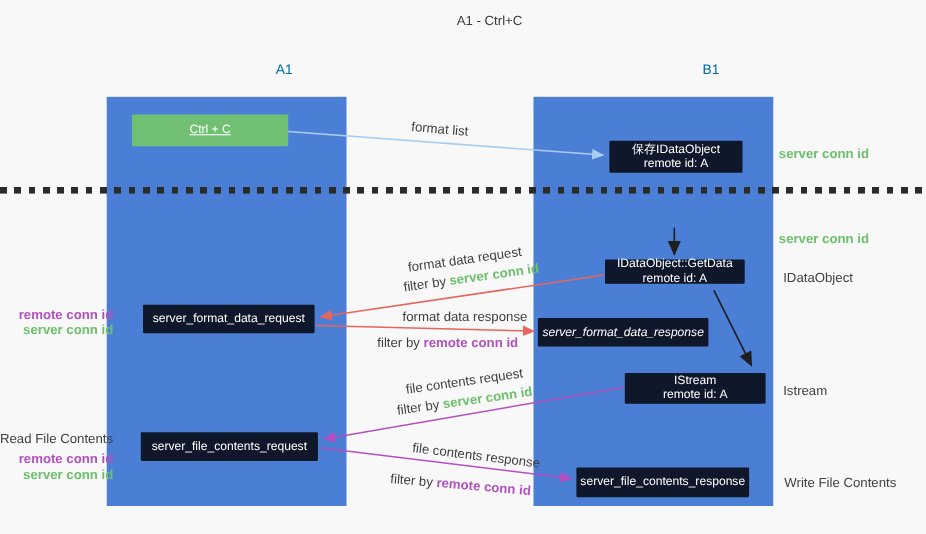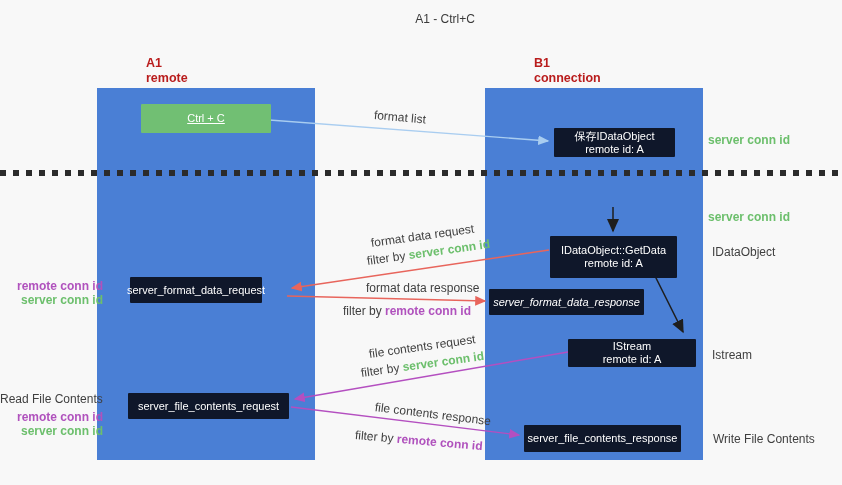--- a/index.html
+++ b/index.html
@@ -1,20 +1,20 @@
 <!DOCTYPE html>
 <html><head>
 <meta charset="utf-8">
 <style>
   html,body{margin:0;padding:0;background:#f8f8f8;}
   #canvas{position:relative;width:842px;height:485px;background:#f8f8f8;overflow:hidden;
           font-family:"Liberation Sans", sans-serif;color:#3c3c3c;}
   .abs{position:absolute;}
   #title{left:0;top:10px;width:842px;text-align:center;font-size:12px;line-height:19px;color:#3a3a3a;padding-left:24px;}
-  .col-header{text-align:left;font-size:12.5px;line-height:15px;color:#b91c1c;font-weight:bold;}
+  .col-header{text-align:right;font-size:12.5px;line-height:15px;color:#0369a1;}
   .column{background:#4a7fd5;}
   #dotted-line{left:0;top:170px;width:842px;height:6px;z-index:5;
     background:repeating-linear-gradient(90deg,#2b2b2b 0 6px,rgba(0,0,0,0) 6px 13px);}
   .node{display:flex;flex-direction:column;align-items:center;justify-content:center;
         color:#fff;font-size:11px;line-height:13px;text-align:center;z-index:4;border-radius:1px;}
   .green{background:#71bf73;}
   .orange{background:#0f172a;}
   .lbl{font-size:12px;line-height:14px;white-space:nowrap;}
   .dark{color:#3f3f3f;}
   .bold-green{color:#6cbf6c;font-weight:bold;}
@@ -29,25 +29,23 @@
 <body>
 
 <div id="canvas">
 
   <div id="title" class="abs">
     <div>A1 - Ctrl+C</div>
   </div>
 
   <div class="abs col-header" style="left:146px;top:56px;width:120px;">
     <div>A1</div>
-    <div>remote</div>
   </div>
   <div class="abs col-header" style="left:534px;top:56px;width:120px;">
     <div>B1</div>
-    <div>connection</div>
   </div>
 
   <div class="abs column" style="left:97px;top:88px;width:218px;height:372px;"></div>
   <div class="abs column" style="left:485px;top:88px;width:218px;height:372px;"></div>
 
   <div id="dotted-line" class="abs"></div>
 
   <svg width="842" height="485">
     <defs>
       <marker id="ah-blue" markerWidth="9" markerHeight="8" refX="7" refY="3.5" orient="auto">
@@ -65,32 +63,32 @@
     </defs>
     <line x1="256" y1="119" x2="548" y2="141" stroke="#a9cdf0" stroke-width="1.4" marker-end="url(#ah-blue)"></line>
     <line x1="613" y1="207" x2="613" y2="231" stroke="#1e1e1e" stroke-width="1.5" marker-end="url(#ah-black)"></line>
     <line x1="649" y1="264" x2="683" y2="332" stroke="#1e1e1e" stroke-width="1.5" marker-end="url(#ah-black)"></line>
     <line x1="549" y1="250" x2="292" y2="288" stroke="#e8655c" stroke-width="1.4" marker-end="url(#ah-red)"></line>
     <line x1="287" y1="296" x2="485" y2="301" stroke="#e8655c" stroke-width="1.4" marker-end="url(#ah-red)"></line>
     <line x1="568" y1="352" x2="295" y2="399" stroke="#b44fc0" stroke-width="1.4" marker-end="url(#ah-purple)"></line>
     <line x1="291" y1="407" x2="519" y2="435" stroke="#b44fc0" stroke-width="1.4" marker-end="url(#ah-purple)"></line>
   </svg>
 
-  <div class="abs node green" style="left:141px;top:104px;width:130px;height:29px;text-decoration:underline;">
+  <div class="abs node green" style="left:120px;top:104px;width:142px;height:29px;text-decoration:underline;">
     <span>Ctrl + C</span>
   </div>
   <div class="abs node orange" style="left:554px;top:128px;width:121px;height:29px;">
     <span>保存IDataObject</span>
     <span>remote id: A</span>
   </div>
-  <div class="abs node orange" style="left:550px;top:236px;width:127px;height:42px;">
+  <div class="abs node orange" style="left:550px;top:236px;width:127px;height:22px;">
     <span>IDataObject::GetData</span>
     <span>remote id: A</span>
   </div>
-  <div class="abs node orange" style="left:130px;top:277px;width:132px;height:26px;">
+  <div class="abs node orange" style="left:130px;top:277px;width:156px;height:26px;">
     <span>server_format_data_request</span>
   </div>
   <div class="abs node orange" style="left:489px;top:289px;width:155px;height:26px;font-style:italic;">
     <span>server_format_data_response</span>
   </div>
   <div class="abs node orange" style="left:568px;top:339px;width:128px;height:28px;">
     <span>IStream</span>
     <span>remote id: A</span>
   </div>
   <div class="abs node orange" style="left:524px;top:425px;width:157px;height:27px;">

